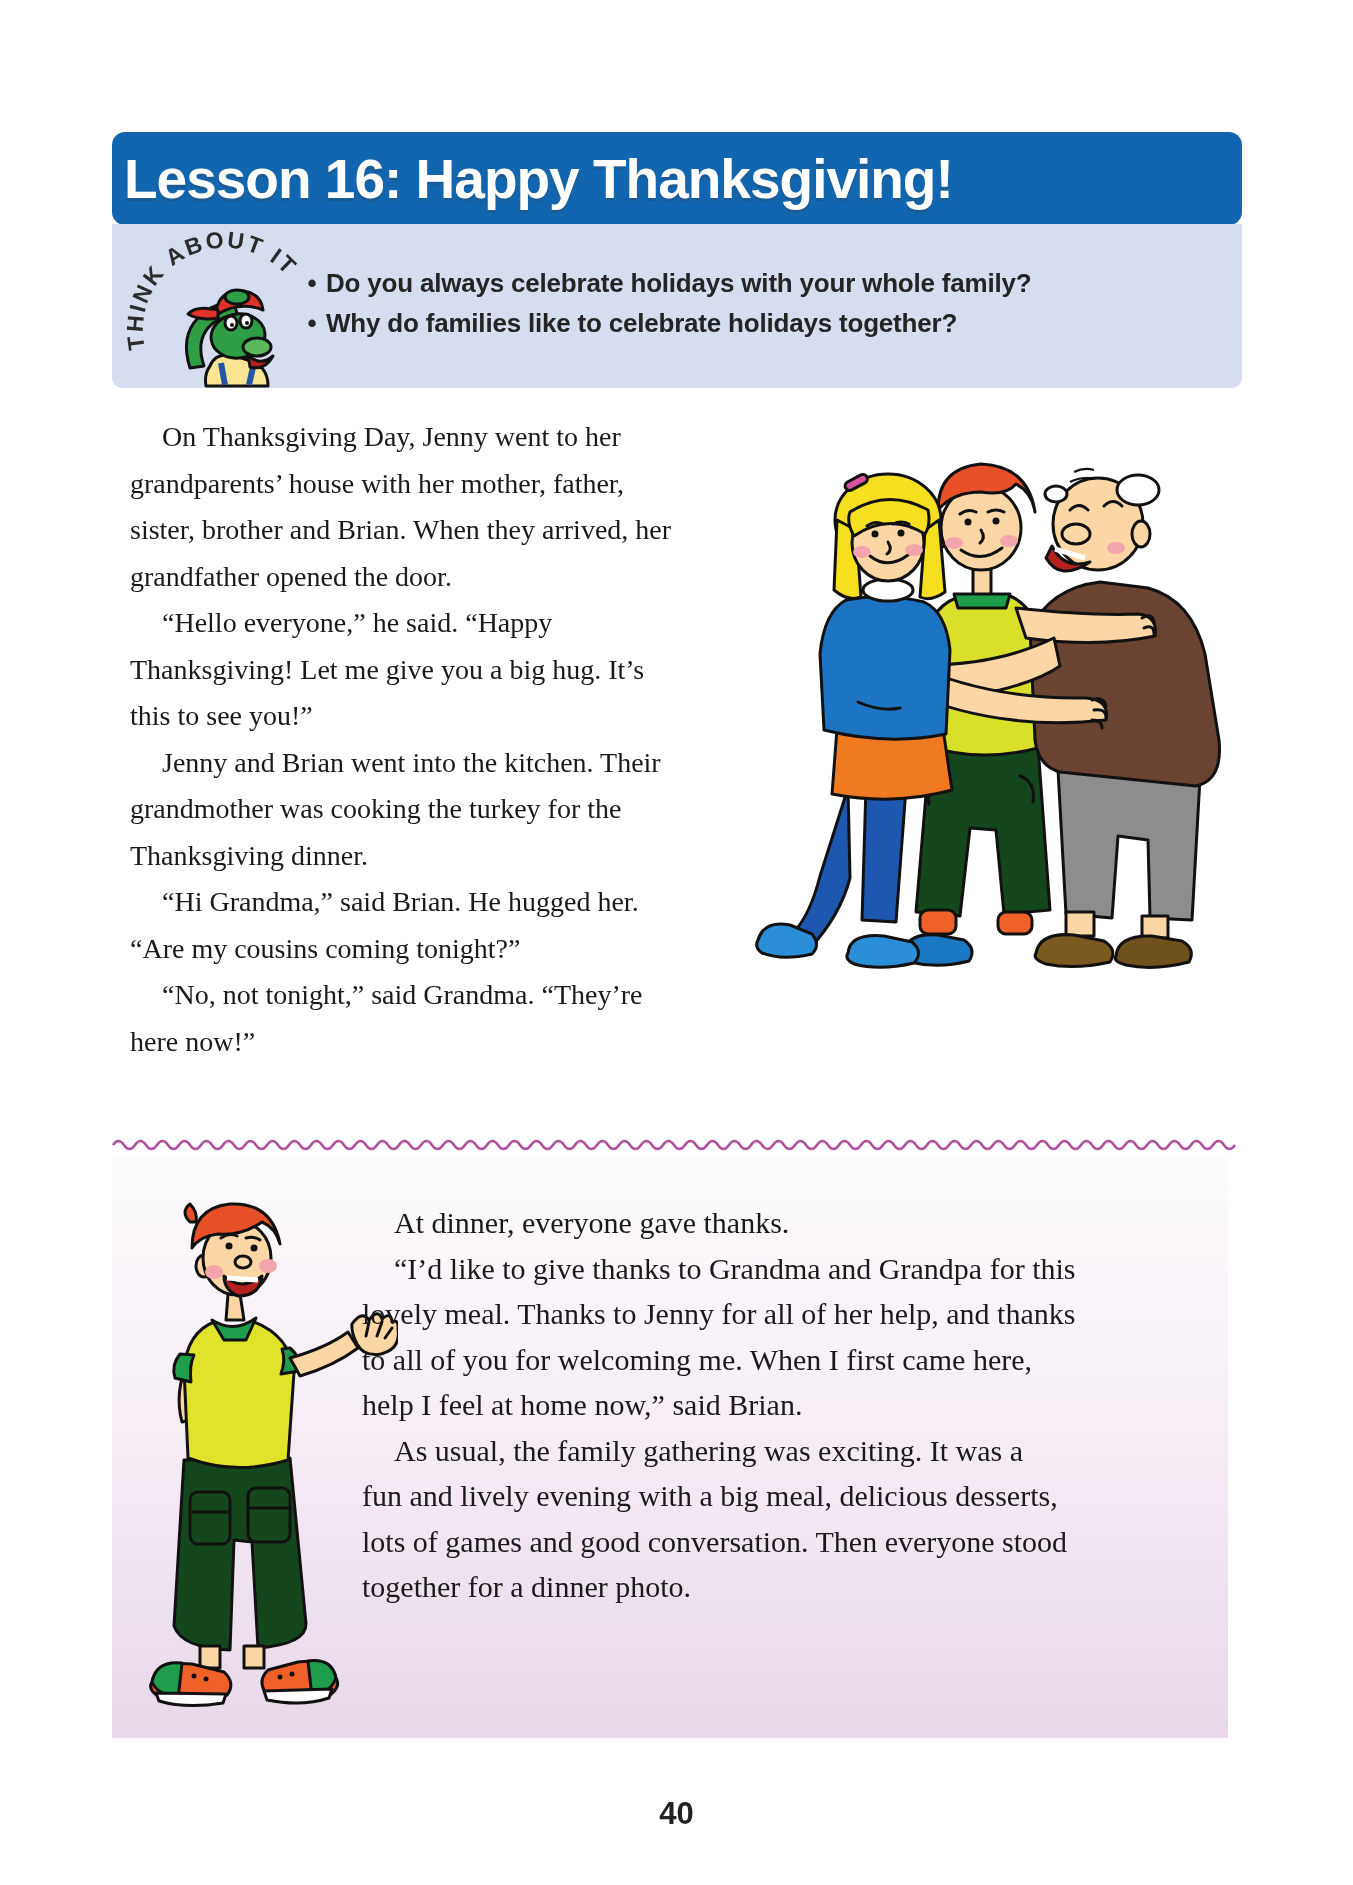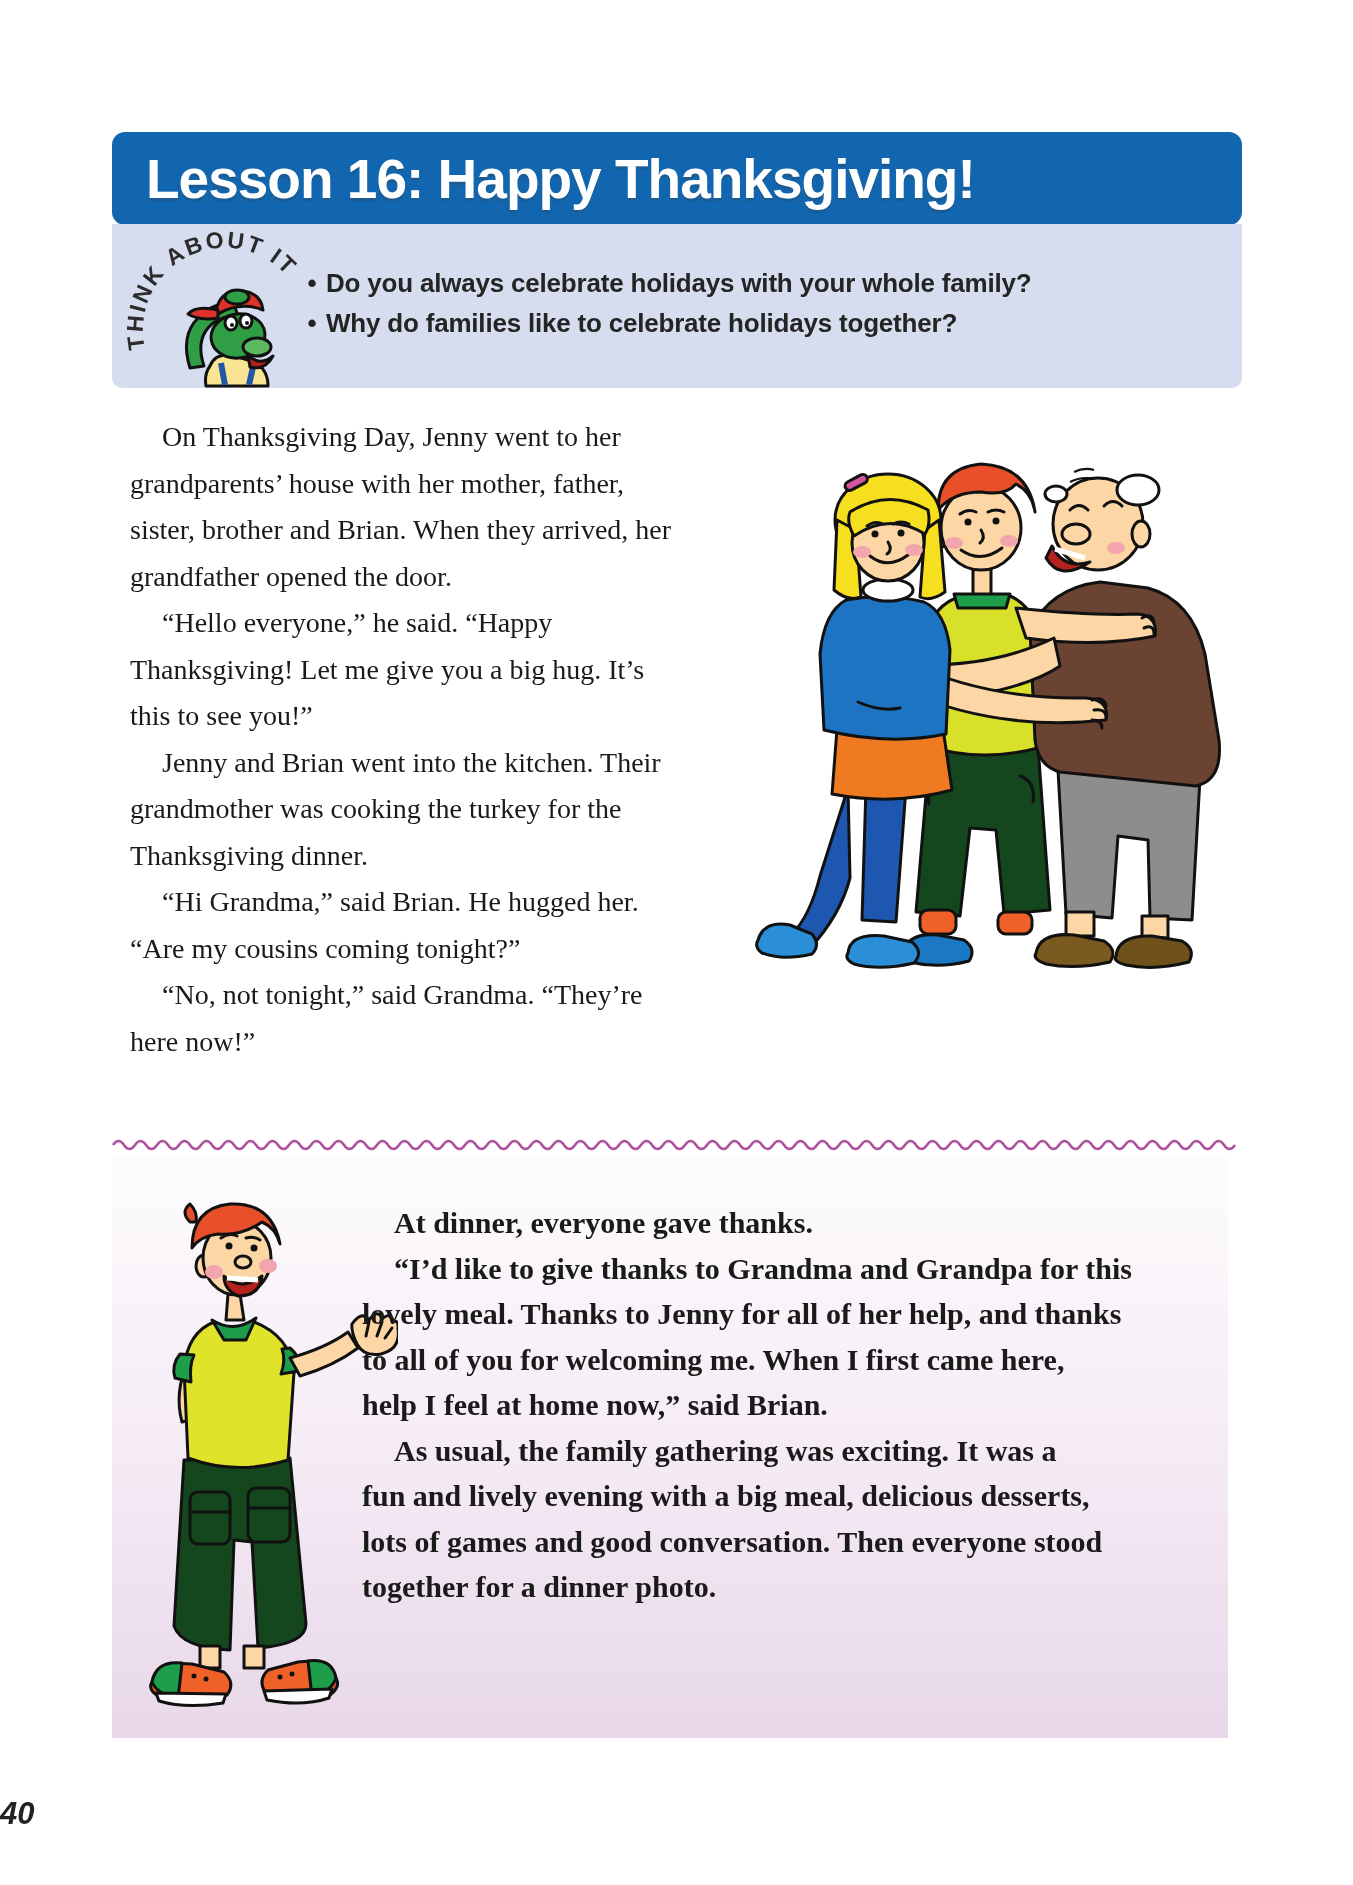--- a/index.html
+++ b/index.html
@@ -3,21 +3,21 @@
 <meta charset="utf-8">
 <style>
   html,body{margin:0;padding:0;background:#fff;}
   .page{position:relative;width:1353px;height:1885px;background:#ffffff;overflow:hidden;
         font-family:"Liberation Serif", serif;}
 
   
   .lesson-header{position:absolute;left:112px;top:132px;width:1130px;height:93px;
     background:#1166af;border-radius:13px;display:flex;align-items:center;}
   .lesson-title{color:#ffffff;font-family:"Liberation Sans",sans-serif;font-weight:700;
-    font-size:55px;letter-spacing:-1px;padding-left:34px;white-space:nowrap;
+    font-size:55px;letter-spacing:-1px;padding-left:12px;white-space:nowrap;
     text-shadow:0 3px 0 rgba(60,60,60,.25);}
 
   
   .think-panel{position:absolute;left:112px;top:224px;width:1130px;height:164px;
     background:#d5ddee;border-radius:0 0 10px 10px;overflow:hidden;}
   .mascot{position:absolute;left:8px;top:2px;}
   .bullets{position:absolute;left:186px;top:44px;font-family:"Liberation Sans",sans-serif;
     font-weight:700;font-size:26px;color:#242424;letter-spacing:-.2px;}
   .bullet-line{display:flex;align-items:baseline;height:40px;}
   .bullet-dot{width:28px;text-align:center;font-size:26px;}
@@ -34,26 +34,26 @@
   
   .wavy{position:absolute;left:112px;top:1136px;}
 
   
   .pink-section{position:absolute;left:112px;top:1158px;width:1116px;height:580px;
     background:linear-gradient(180deg,#fdfcfd 0%,#f6edf6 45%,#e8d8e9 100%);}
   .brian-illo{position:absolute;left:130px;top:1196px;}
 
   
   .story2{position:absolute;left:362px;top:1200px;width:700px;font-size:30px;
-    line-height:45.5px;color:#1a1a1a;font-weight:bold;}
+    line-height:45.5px;color:#1a1a1a;}
   .story2 .line{white-space:nowrap;}
 
   
-  .page-number{position:absolute;left:0;top:1796px;width:100%;
-    font-family:"Liberation Sans",sans-serif;font-weight:700;font-size:31px;color:#232323;font-style:italic;}
+  .page-number{position:absolute;left:0;top:1796px;width:100%;text-align:center;
+    font-family:"Liberation Sans",sans-serif;font-weight:700;font-size:31px;color:#232323;}
 
   svg .ln{stroke:#111;stroke-width:3;stroke-linecap:round;stroke-linejoin:round;}
   svg .nf{fill:none;}
 </style>
 </head>
 <body>
 
 <div class="page">
 
   <div class="lesson-header">

